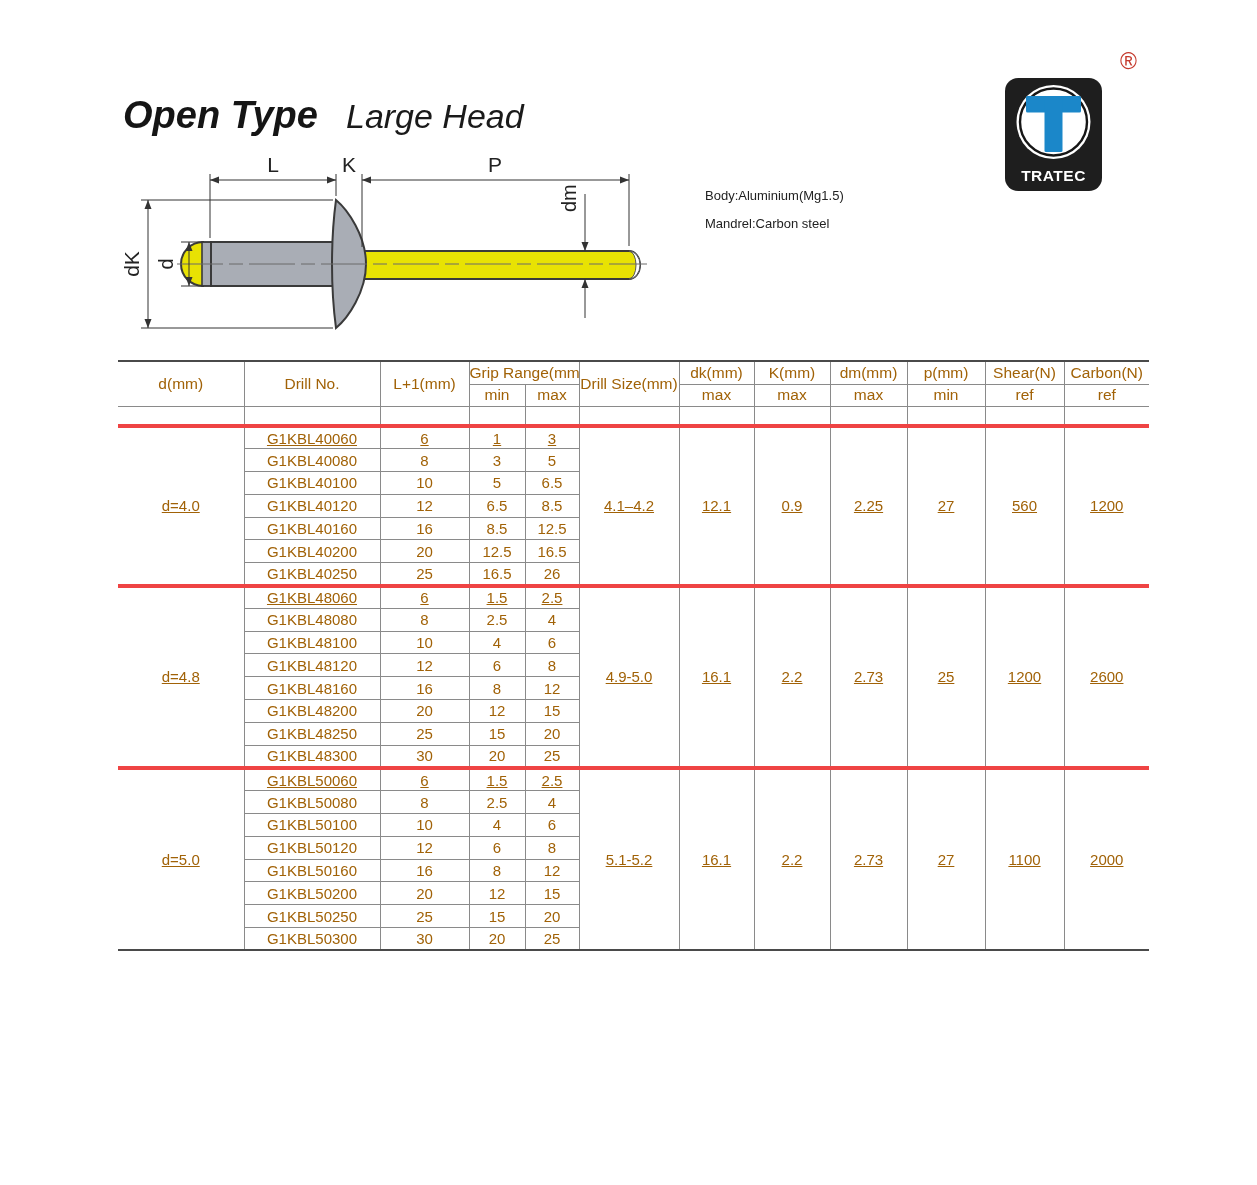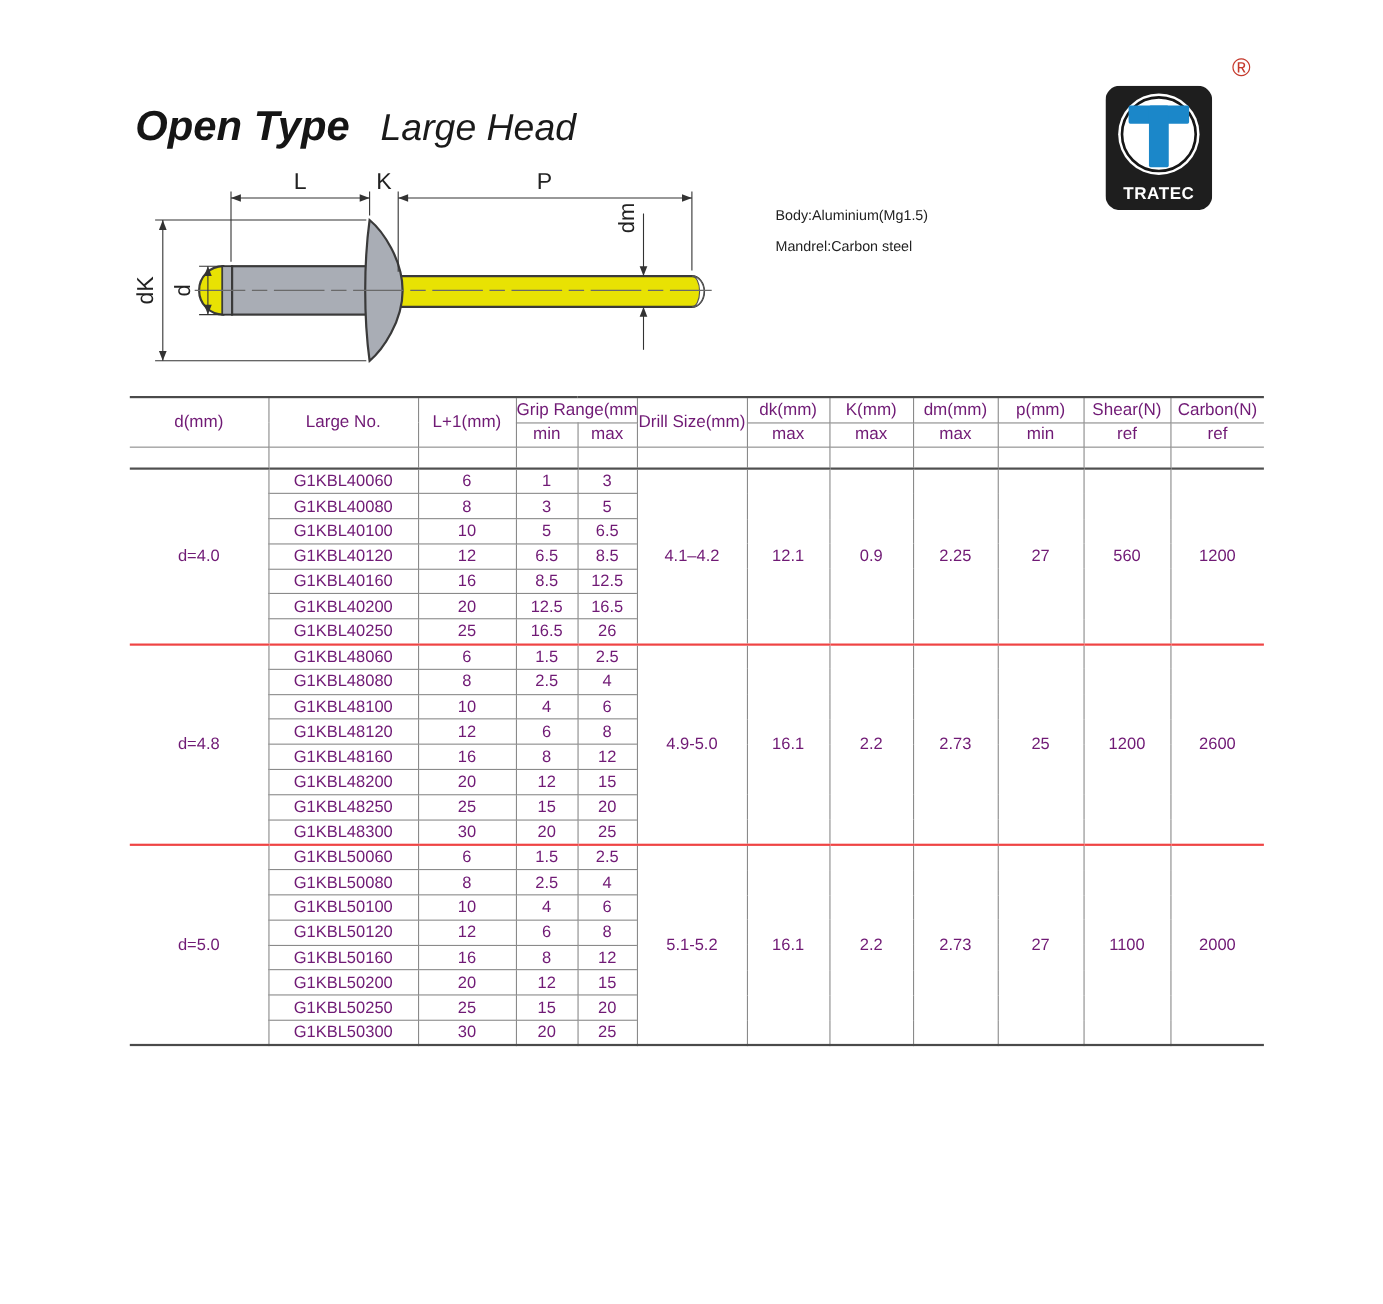--- a/index.html
+++ b/index.html
@@ -21,32 +21,32 @@
   #logo{position:absolute;left:1005px;top:78px;width:97px;height:113px;}
 
   
   #diagram{position:absolute;left:115px;top:150px;}
   .dimline{stroke:#333;stroke-width:1;fill:none;}
   .dimarrow{fill:#333;stroke:none;}
   .dimtext{fill:#222;font-family:"Liberation Sans",sans-serif;}
 
   
   #spec-table{position:absolute;left:118px;top:360px;width:1031px;border-collapse:collapse;
-              table-layout:fixed;font-size:15px;color:#701a75;
+              table-layout:fixed;font-size:15px;color:#a16207;
               border-top:2px solid #4a4a4a;border-bottom:2px solid #4a4a4a;}
   #spec-table td,#spec-table th{border:1px solid #8a8a8a;padding:0;text-align:center;
               vertical-align:middle;font-weight:normal;overflow:hidden;white-space:nowrap;}
   #spec-table .first-col{border-left:none;}
   #spec-table .last-col{border-right:none;}
   #spec-table thead .hrow1{height:23px;}
   #spec-table thead .hrow2{height:22px;}
   #spec-table .spacer-row{height:20px;}
   #spec-table .spacer-row td{border-bottom:2px solid #4f4f4f;}
   #spec-table tbody .data-row{height:22.8px;}
-  #spec-table tbody .group-start td{border-top:2px solid #ef4444;}
+  #spec-table tbody .group-start td{border-top:4px solid #ef4444;text-decoration:underline;}
   #spec-table th{font-size:15.5px;}
 </style>
 </head>
 <body>
 
 <div id="page">
 
   <div id="title">
     <span class="t-bold">Open Type</span>
     <span class="t-light">Large Head</span>
@@ -132,21 +132,21 @@
       <col style="width:75px">
         <col style="width:76px">
         <col style="width:77px">
       <col style="width:78px">
         <col style="width:79px">
         <col style="width:85px">
     </colgroup>
     <thead>
       <tr class="hrow1">
         <th class="first-col" rowspan="2">d(mm)</th>
-        <th rowspan="2">Large No.</th>
+        <th rowspan="2">Drill No.</th>
         <th rowspan="2">L+1(mm)</th>
         <th colspan="2">Grip Range(mm)</th>
         <th rowspan="2">Drill Size(mm)</th>
         <th>dk(mm)</th>
         <th>K(mm)</th>
         <th>dm(mm)</th>
         <th>p(mm)</th>
         <th>Shear(N)</th>
         <th class="last-col">Carbon(N)</th>
       </tr>

